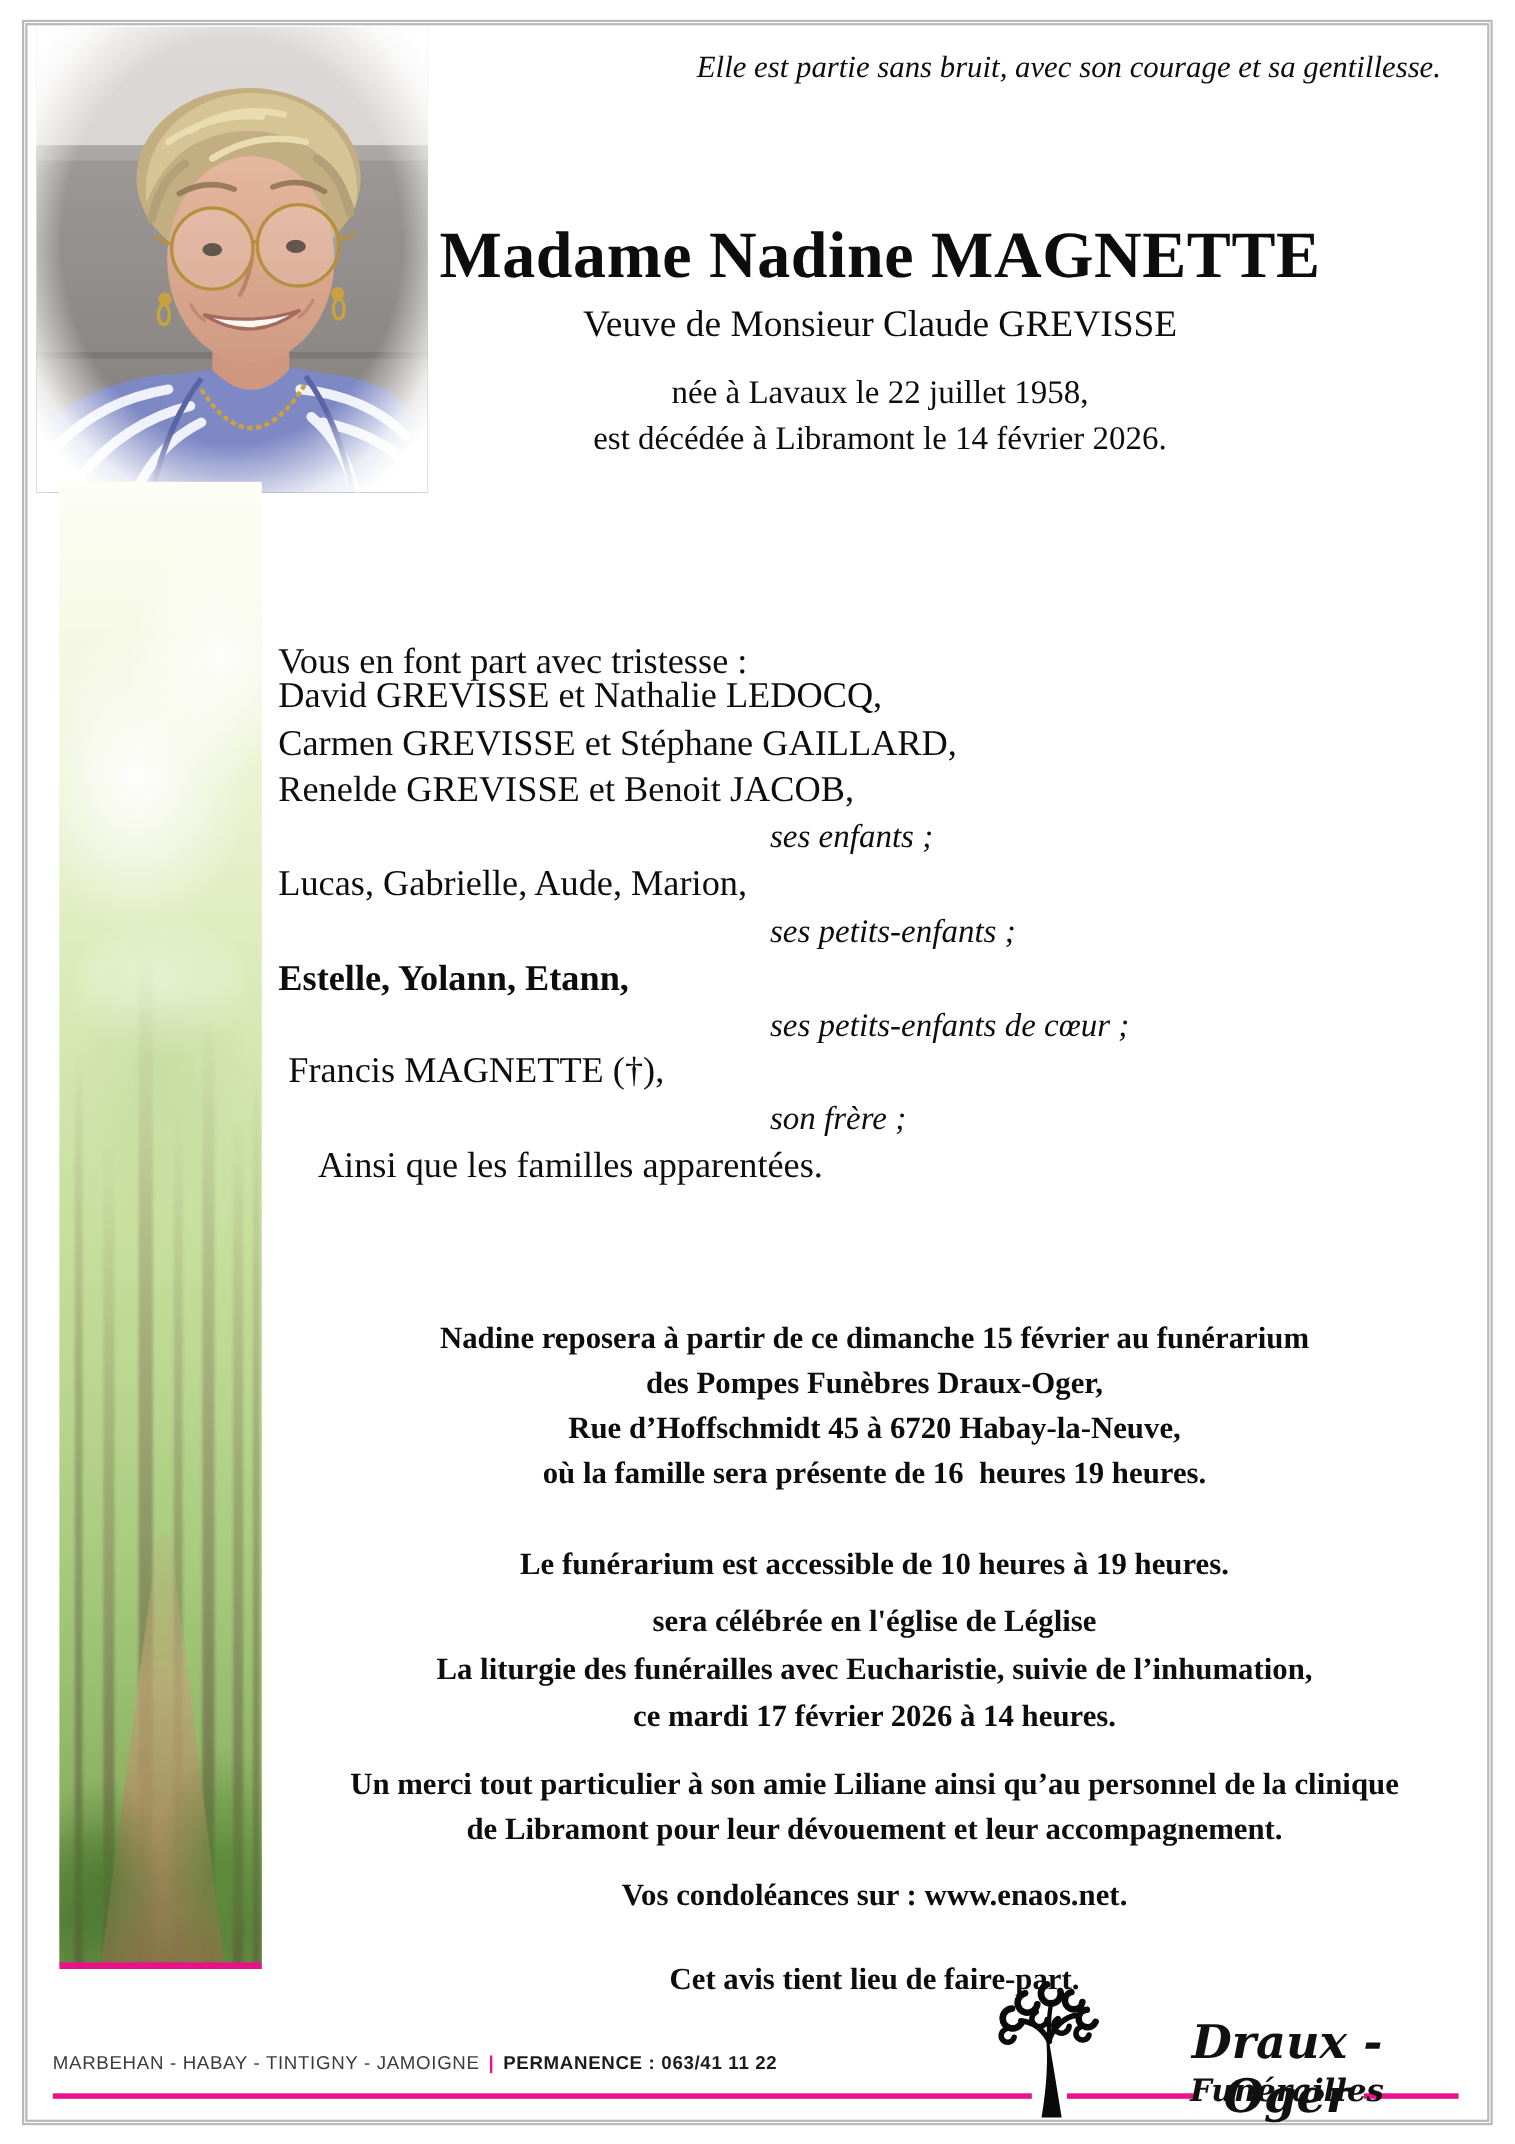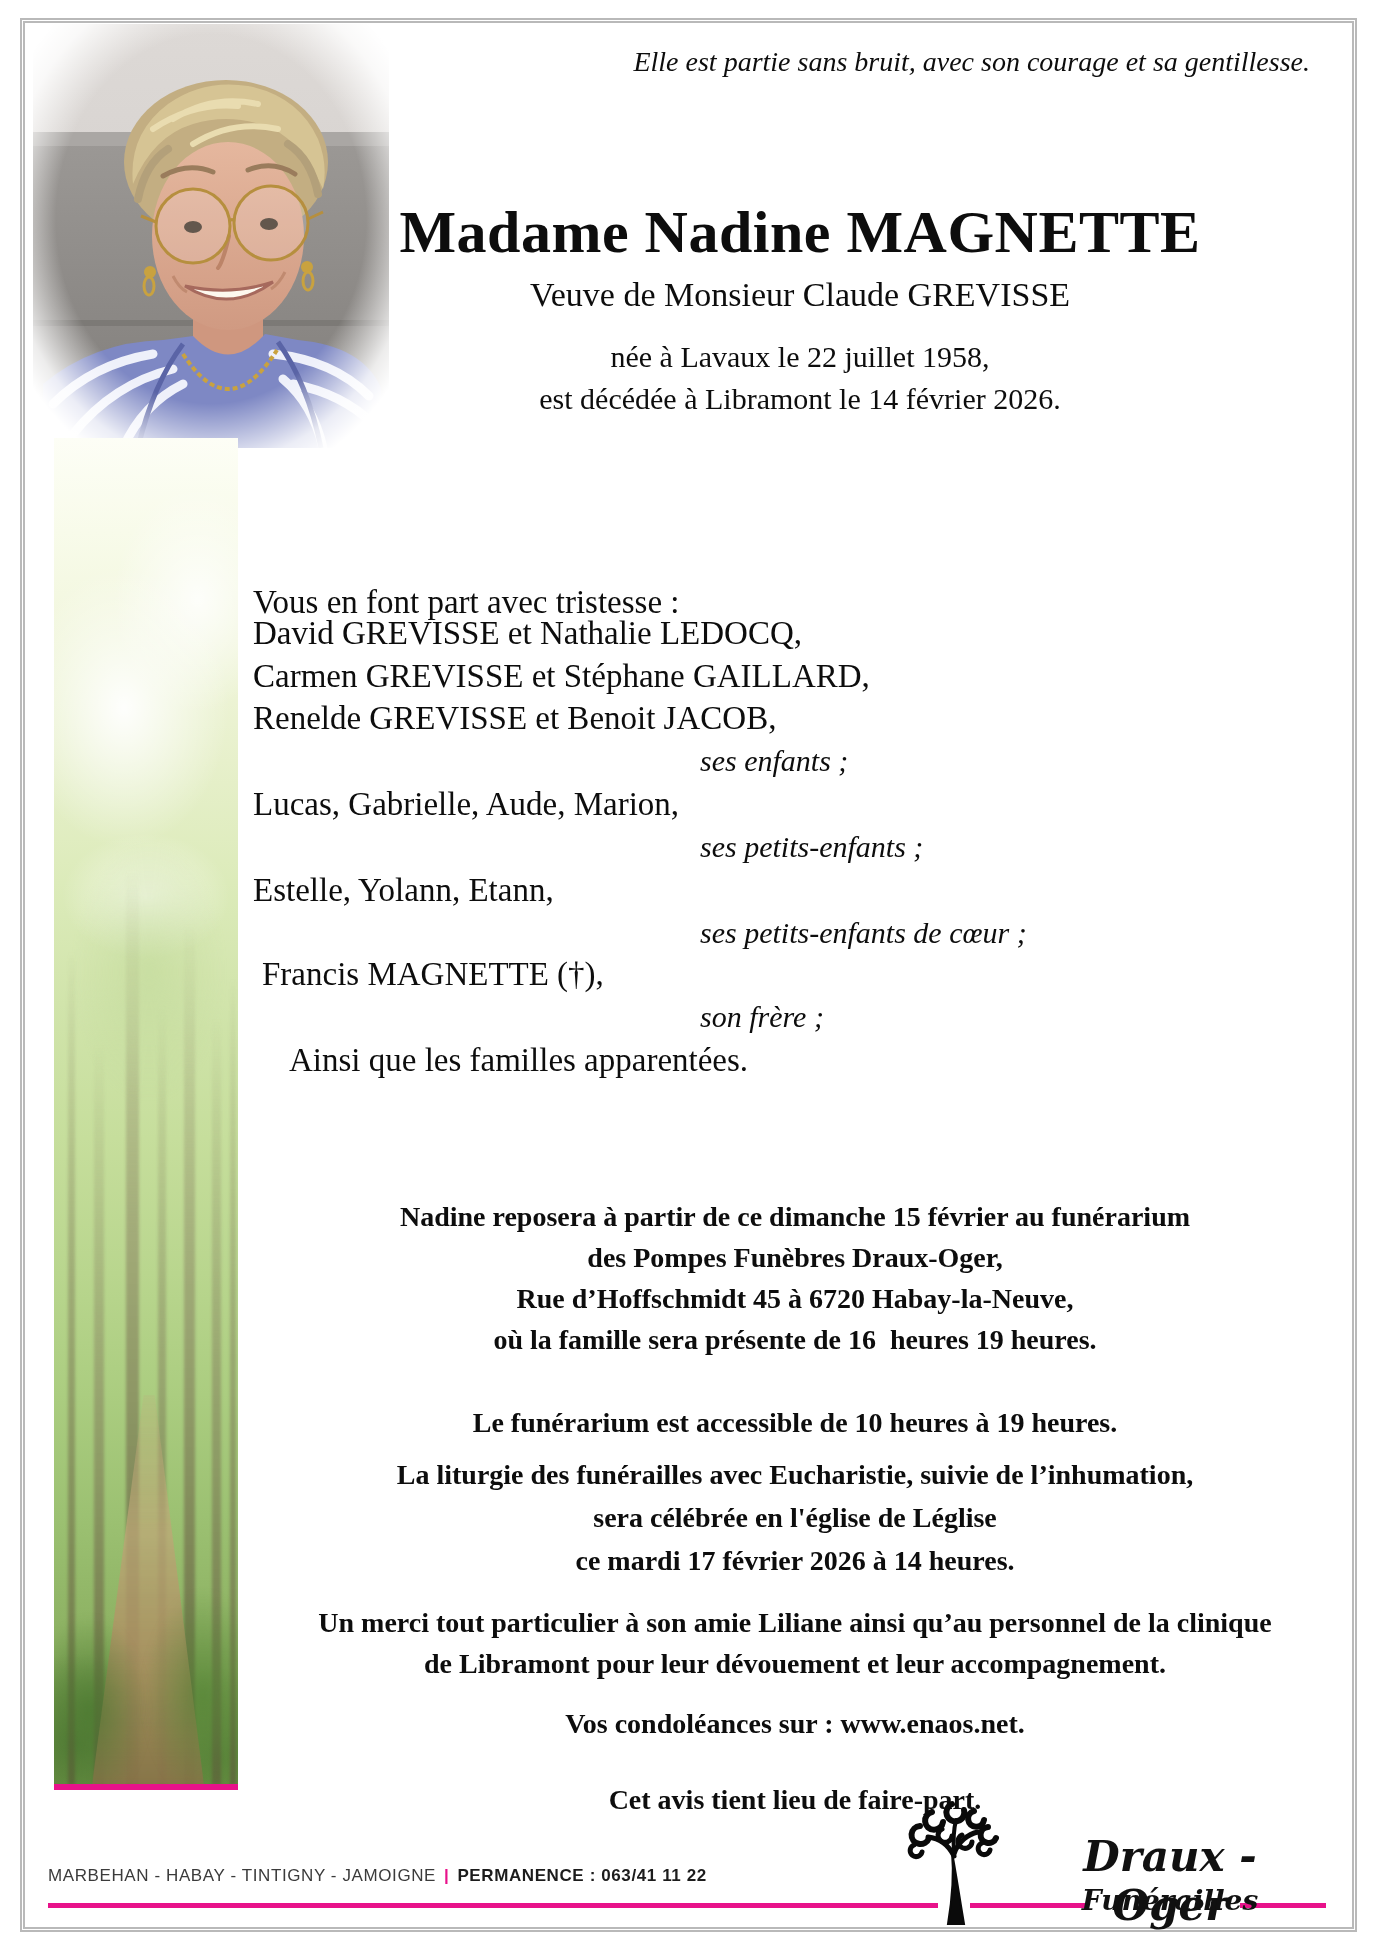--- a/index.html
+++ b/index.html
@@ -143,36 +143,36 @@
   <div id="birth" class="center-col">née à Lavaux le 22 juillet 1958,</div>
   <div id="death" class="center-col">est décédée à Libramont le 14 février 2026.</div>
 
   <div class="t fam" style="top:584px;">Vous en font part avec tristesse :</div>
   <div class="t fam" style="top:615px;">David GREVISSE et Nathalie LEDOCQ,</div>
   <div class="t fam" style="top:658px;">Carmen GREVISSE et Stéphane GAILLARD,</div>
   <div class="t fam" style="top:700px;">Renelde GREVISSE et Benoit JACOB,</div>
   <div class="t rel" style="top:744px;">ses enfants ;</div>
   <div class="t fam" style="top:786px;">Lucas, Gabrielle, Aude, Marion,</div>
   <div class="t rel" style="top:830px;">ses petits-enfants ;</div>
-  <div class="t fam" style="top:872px;">Estelle, Yolann, Etann,</div>
+  <div class="t fam" style="top:872px;font-weight:bold;">Estelle, Yolann, Etann,</div>
   <div class="t rel" style="top:916px;">ses petits-enfants de cœur ;</div>
   <div class="t fam" style="top:956px;left:262px;">Francis MAGNETTE (†),</div>
   <div class="t rel" style="top:1000px;">son frère ;</div>
   <div class="t fam" style="top:1042px;margin-left:36px;">Ainsi que les familles apparentées.</div>
 
   <div class="boldblock" style="top:1196px;">
     <div>Nadine reposera à partir de ce dimanche 15 février au funérarium</div>
     <div>des Pompes Funèbres Draux-Oger,</div>
     <div>Rue d’Hoffschmidt 45 à 6720 Habay-la-Neuve,</div>
     <div>où la famille sera présente de 16&nbsp; heures 19 heures.</div>
   </div>
   <div class="boldblock" style="top:1386px;margin-top:16px;">Le funérarium est accessible de 10 heures à 19 heures.</div>
   <div class="boldblock" style="top:1453px;line-height:43px;">
+    <div>sera célébrée en l'église de Léglise</div>
     <div>La liturgie des funérailles avec Eucharistie, suivie de l’inhumation,</div>
-    <div>sera célébrée en l'église de Léglise</div>
     <div>ce mardi 17 février 2026 à 14 heures.</div>
   </div>
   <div class="boldblock" style="top:1602px;">
     <div>Un merci tout particulier à son amie Liliane ainsi qu’au personnel de la clinique</div>
     <div>de Libramont pour leur dévouement et leur accompagnement.</div>
   </div>
   <div class="boldblock" style="top:1703px;">Vos condoléances sur : www.enaos.net.</div>
   <div class="boldblock" style="top:1779px;">Cet avis tient lieu de faire-part.</div>
 
   <div id="footer-left"><span>MARBEHAN - HABAY - TINTIGNY - JAMOIGNE</span><span class="fsep">|</span><b>PERMANENCE : 063/41 11 22</b></div>

